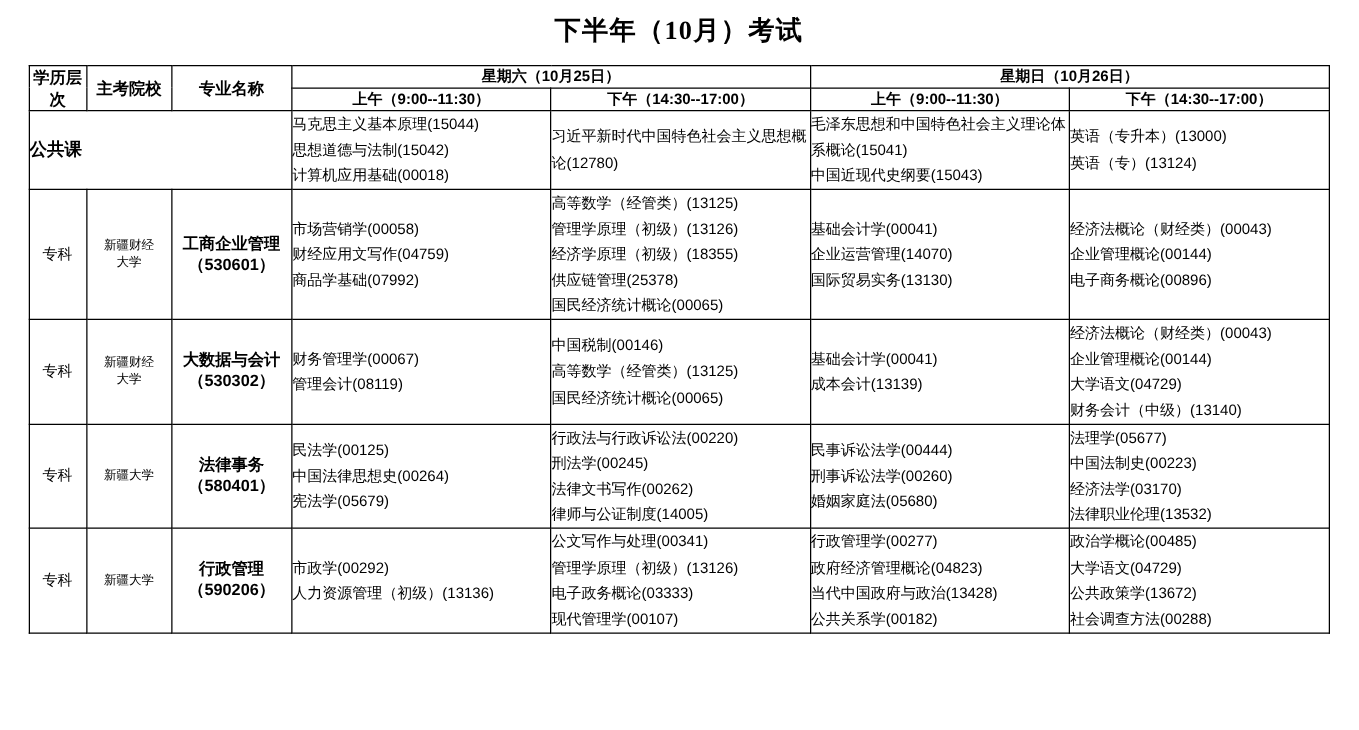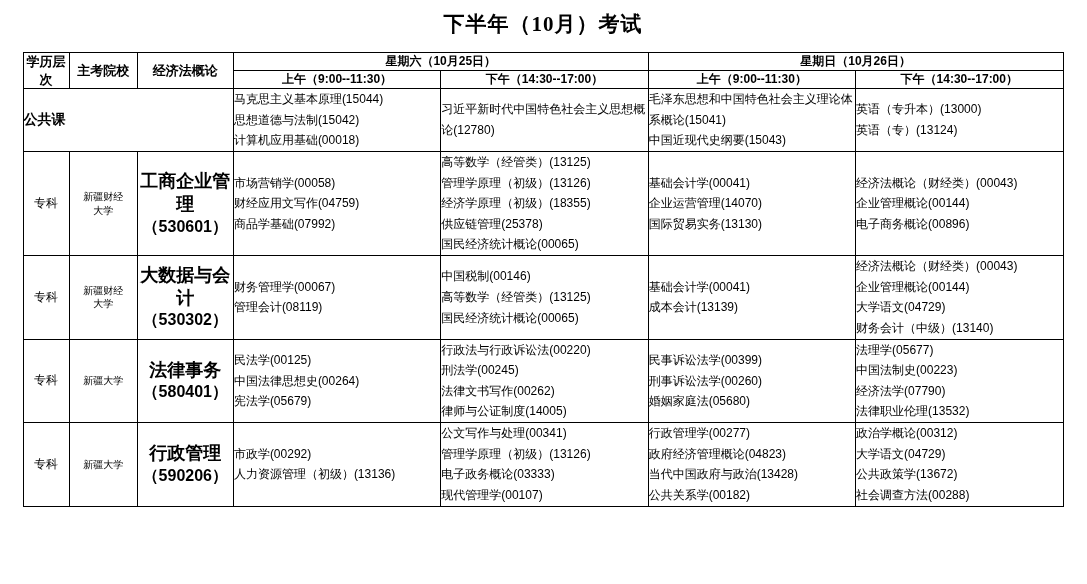--- a/index.html
+++ b/index.html
@@ -74,22 +74,22 @@
   .courses {
     padding: 7px 8px 7px 10px;
     font-size: 11.5px;
     line-height: 1.72;
   }
   .courses div { white-space: nowrap; }
   .public-row td.public-label {
     font-weight: bold;
     font-size: 14px;
   }
-  .major-name { font-weight: bold; font-size: 18px; }
-  .major-code { font-weight: bold; font-size: 16px; }
+  .major-name { font-weight: bold; font-size: 13px; }
+  .major-code { font-weight: bold; font-size: 13px; }
   .school-name { font-size: 10px; line-height: 1.35; }
 </style>
 </head>
 <body>
 
 <div class="page">
   <div class="page-title">下半年（10月）考试</div>
 
   <table class="sched">
     <colgroup>
@@ -103,21 +103,21 @@
     </colgroup>
     <thead>
       <tr>
         <td rowspan="2" class="hdr-cell small">
           <div style="word-break:break-all; line-height:1.35;">学历层次</div>
         </td>
         <td rowspan="2" class="hdr-cell small">
           <div style="word-break:break-all; line-height:1.35;">主考院校</div>
         </td>
         <td rowspan="2" class="hdr-cell small">
-          <div>经济法概论</div>
+          <div>专业名称</div>
         </td>
         <td colspan="2" class="hdr-cell">星期六（10月25日）</td>
         <td colspan="2" class="hdr-cell">星期日（10月26日）</td>
       </tr>
       <tr>
         <td class="hdr-sub">上午（9:00--11:30）</td>
         <td class="hdr-sub">下午（14:30--17:00）</td>
         <td class="hdr-sub">上午（9:00--11:30）</td>
         <td class="hdr-sub">下午（14:30--17:00）</td>
       </tr>
@@ -222,28 +222,28 @@
             <div>中国法律思想史(00264)</div>
             <div>宪法学(05679)</div>
           </td>
           <td class="courses">
             <div>行政法与行政诉讼法(00220)</div>
             <div>刑法学(00245)</div>
             <div>法律文书写作(00262)</div>
             <div>律师与公证制度(14005)</div>
           </td>
           <td class="courses">
-            <div>民事诉讼法学(00399)</div>
+            <div>民事诉讼法学(00444)</div>
             <div>刑事诉讼法学(00260)</div>
             <div>婚姻家庭法(05680)</div>
           </td>
           <td class="courses">
             <div>法理学(05677)</div>
             <div>中国法制史(00223)</div>
-            <div>经济法学(07790)</div>
+            <div>经济法学(03170)</div>
             <div>法律职业伦理(13532)</div>
           </td>
         </tr>
         <tr>
           <td class="cell-center">专科</td>
           <td class="cell-center">
             <div class="school-name">新疆大学</div>
           </td>
           <td class="cell-center">
             <div class="major-name">行政管理</div>
@@ -259,21 +259,21 @@
             <div>电子政务概论(03333)</div>
             <div>现代管理学(00107)</div>
           </td>
           <td class="courses">
             <div>行政管理学(00277)</div>
             <div>政府经济管理概论(04823)</div>
             <div>当代中国政府与政治(13428)</div>
             <div>公共关系学(00182)</div>
           </td>
           <td class="courses">
-            <div>政治学概论(00312)</div>
+            <div>政治学概论(00485)</div>
             <div>大学语文(04729)</div>
             <div>公共政策学(13672)</div>
             <div>社会调查方法(00288)</div>
           </td>
         </tr>
       </tbody>
   </table>
 </div>
 
 </body></html>

